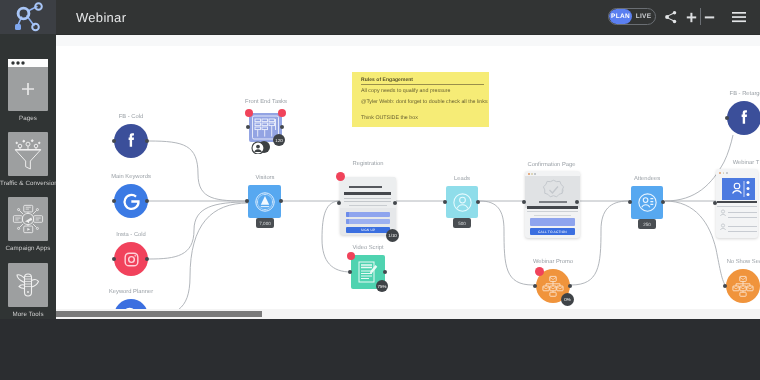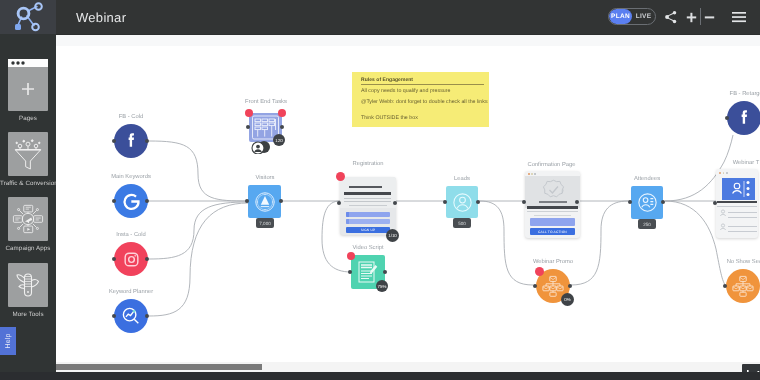--- a/index.html
+++ b/index.html
@@ -4,21 +4,21 @@
 <title>Webinar</title>
 <style>
   * { box-sizing: border-box; }
   html, body {
     margin: 0; padding: 0; width: 760px; height: 380px; overflow: hidden;
     font-family: "Liberation Sans", sans-serif;
     background: #2b2d30;
     -webkit-font-smoothing: antialiased;
     text-rendering: geometricPrecision;
   }
-  #app { position: relative; width: 760px; height: 372px; overflow:hidden; }
+  #app { position: relative; width: 760px; height: 319px; overflow:hidden; }
 
   
   .topbar { position:absolute; left:0; top:0; width:760px; height:34px; background:#323434; }
   .logo-box { position:absolute; left:0; top:0; width:56px; height:34px; background:#3c3f44;
               display:flex; align-items:center; justify-content:center; }
   .topbar-title { position:absolute; left:76px; top:0; height:34px; line-height:35px;
                   font-size:13px; color:#e6e7e8; letter-spacing:.3px; font-weight:400; }
 
   .mode-toggle { position:absolute; left:608px; top:8px; width:48px; height:17px;
                  border-radius:9px; border:1px solid #6a6e73; overflow:hidden; display:flex; }

